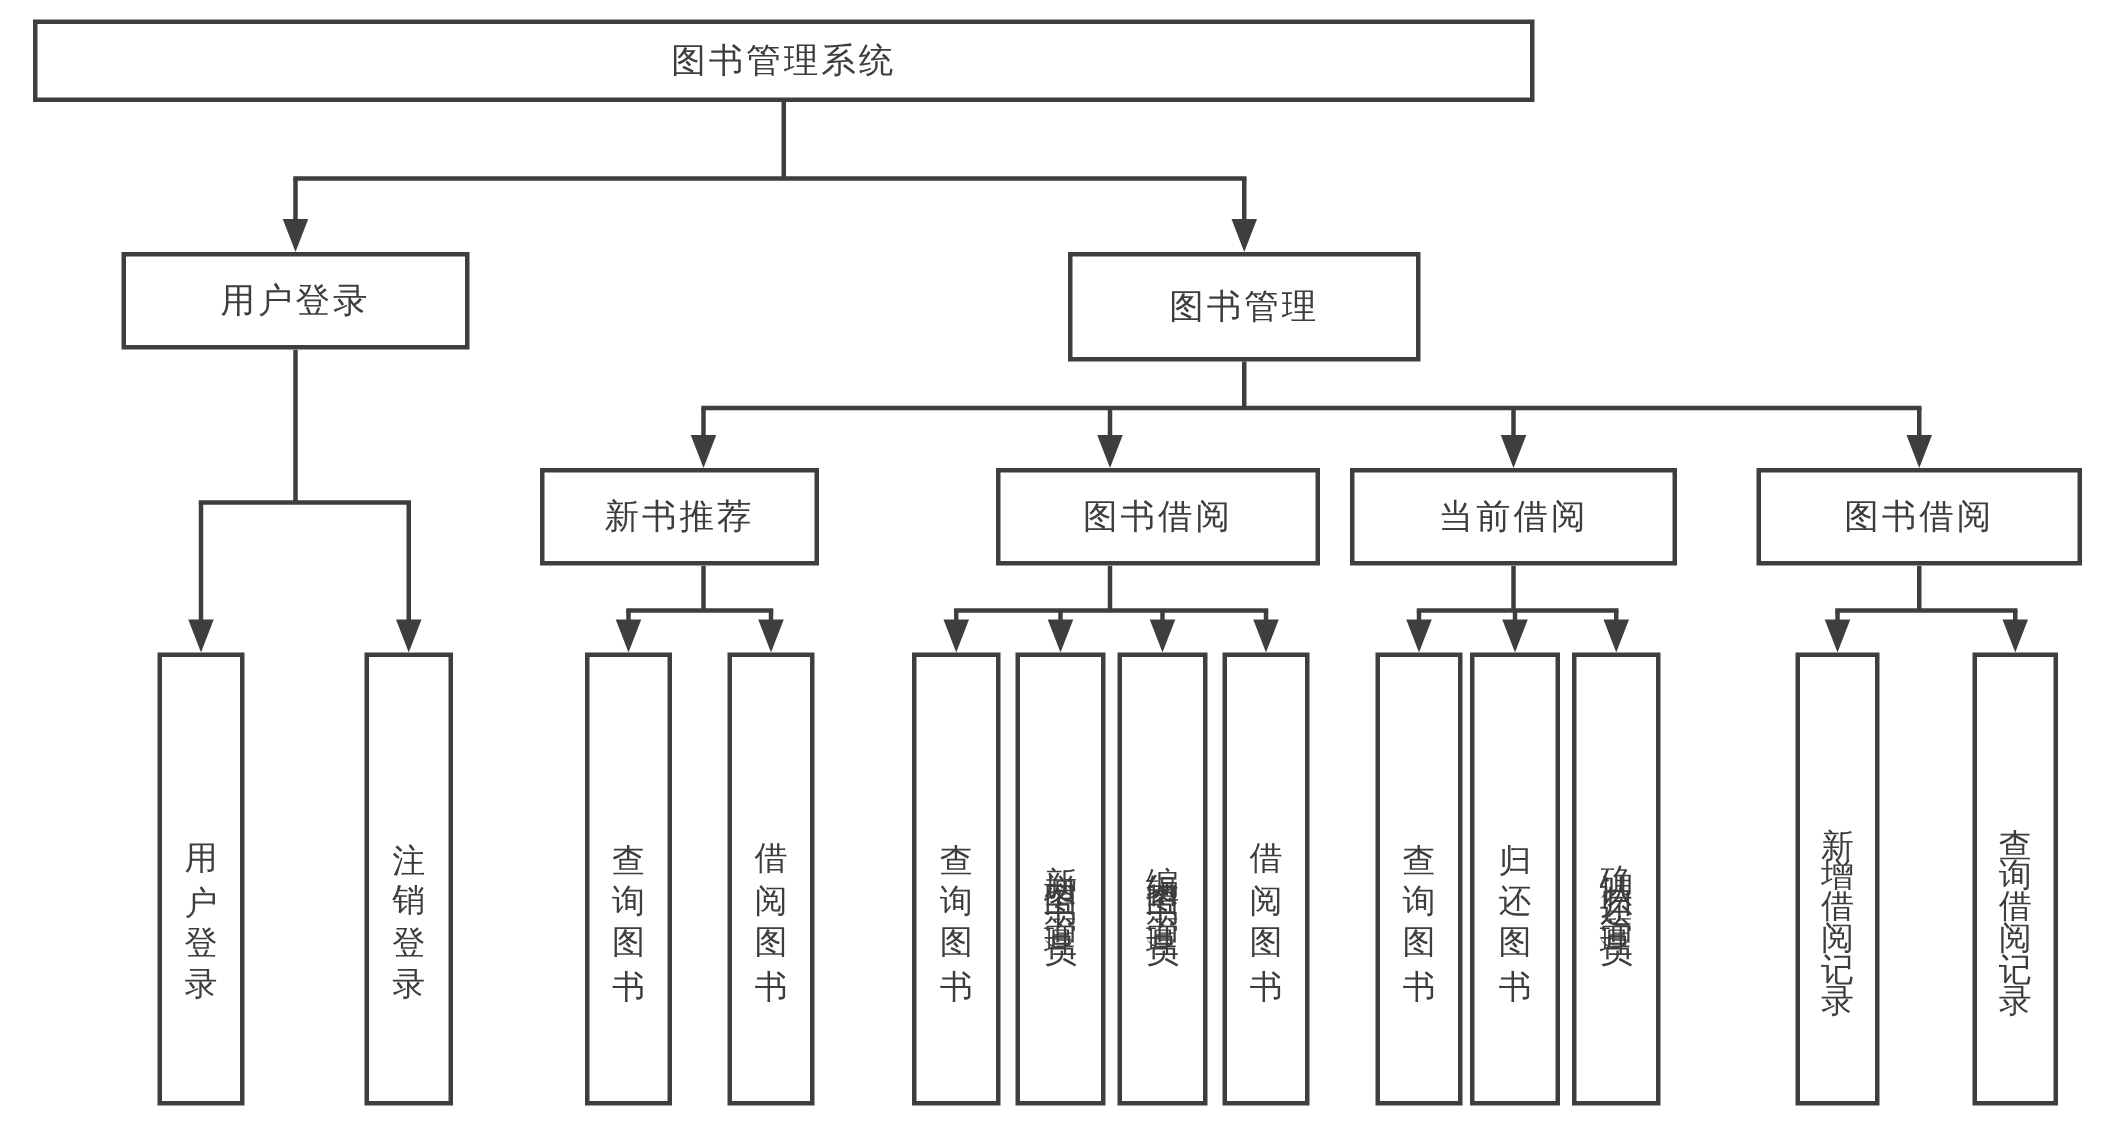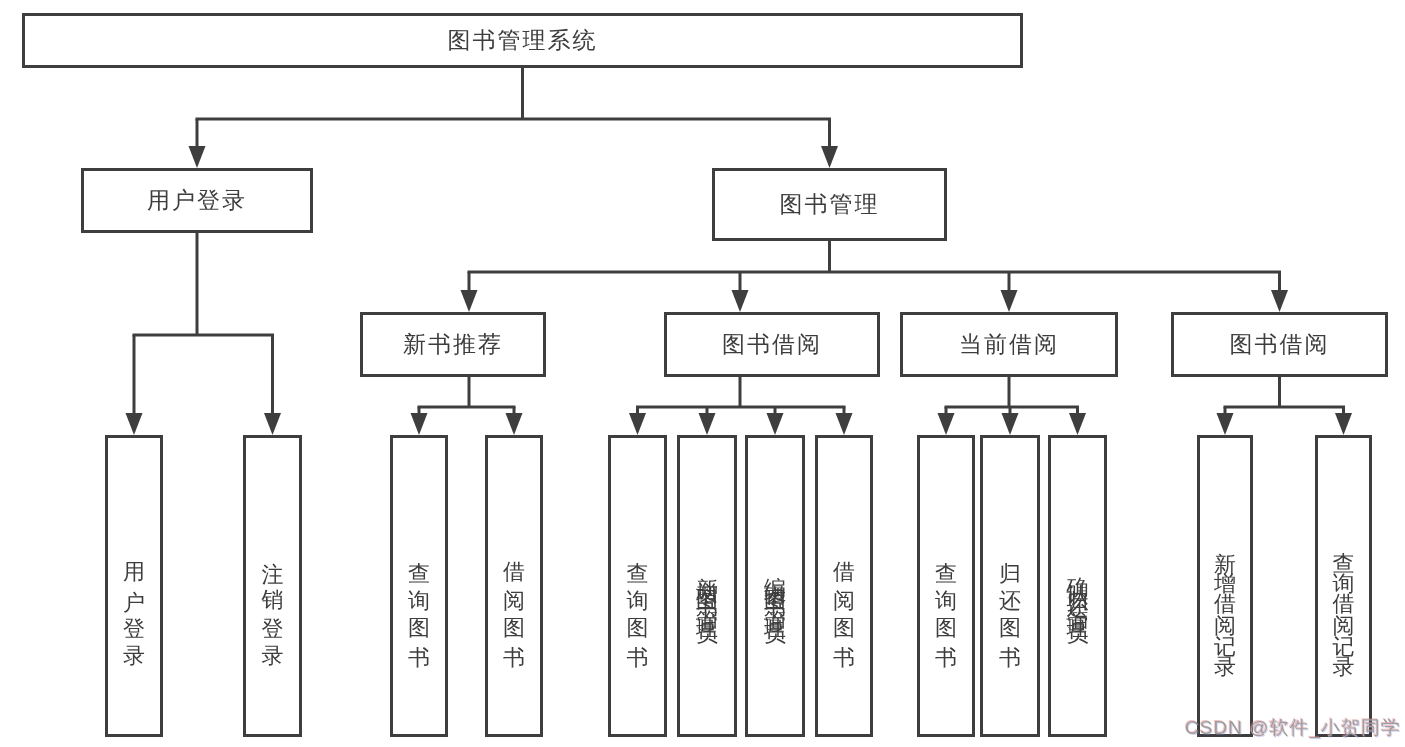--- a/index.html
+++ b/index.html
@@ -133,15 +133,14 @@
   <div class="node vnode" style="left: 745px; top: 435px; width: 60px; height: 302px; letter-spacing: 6.66667px; padding-top: 6.66667px;">编辑图书（管理员）</div>
   <div class="node vnode" style="left: 815px; top: 435px; width: 58px; height: 302px; letter-spacing: 28px; padding-top: 28px;">借阅图书</div>
 
   <div class="node vnode" style="left: 917px; top: 435px; width: 58px; height: 302px; letter-spacing: 28px; padding-top: 28px;">查询图书</div>
   <div class="node vnode" style="left: 980px; top: 435px; width: 60px; height: 302px; letter-spacing: 28px; padding-top: 28px;">归还图书</div>
   <div class="node vnode" style="left: 1048px; top: 435px; width: 59px; height: 302px; letter-spacing: 6.66667px; padding-top: 6.66667px;">确认归还（管理员）</div>
 
   <div class="node vnode" style="left: 1197px; top: 435px; width: 56px; height: 302px; letter-spacing: 21px; padding-top: 21px;">新增借阅记录</div>
   <div class="node vnode" style="left: 1315px; top: 435px; width: 57px; height: 302px; letter-spacing: 21px; padding-top: 21px;">查询借阅记录</div>
 
-  <div class="watermark">CSDN @软件_小贺同学</div>
 
 </div>
 
 </body></html>

